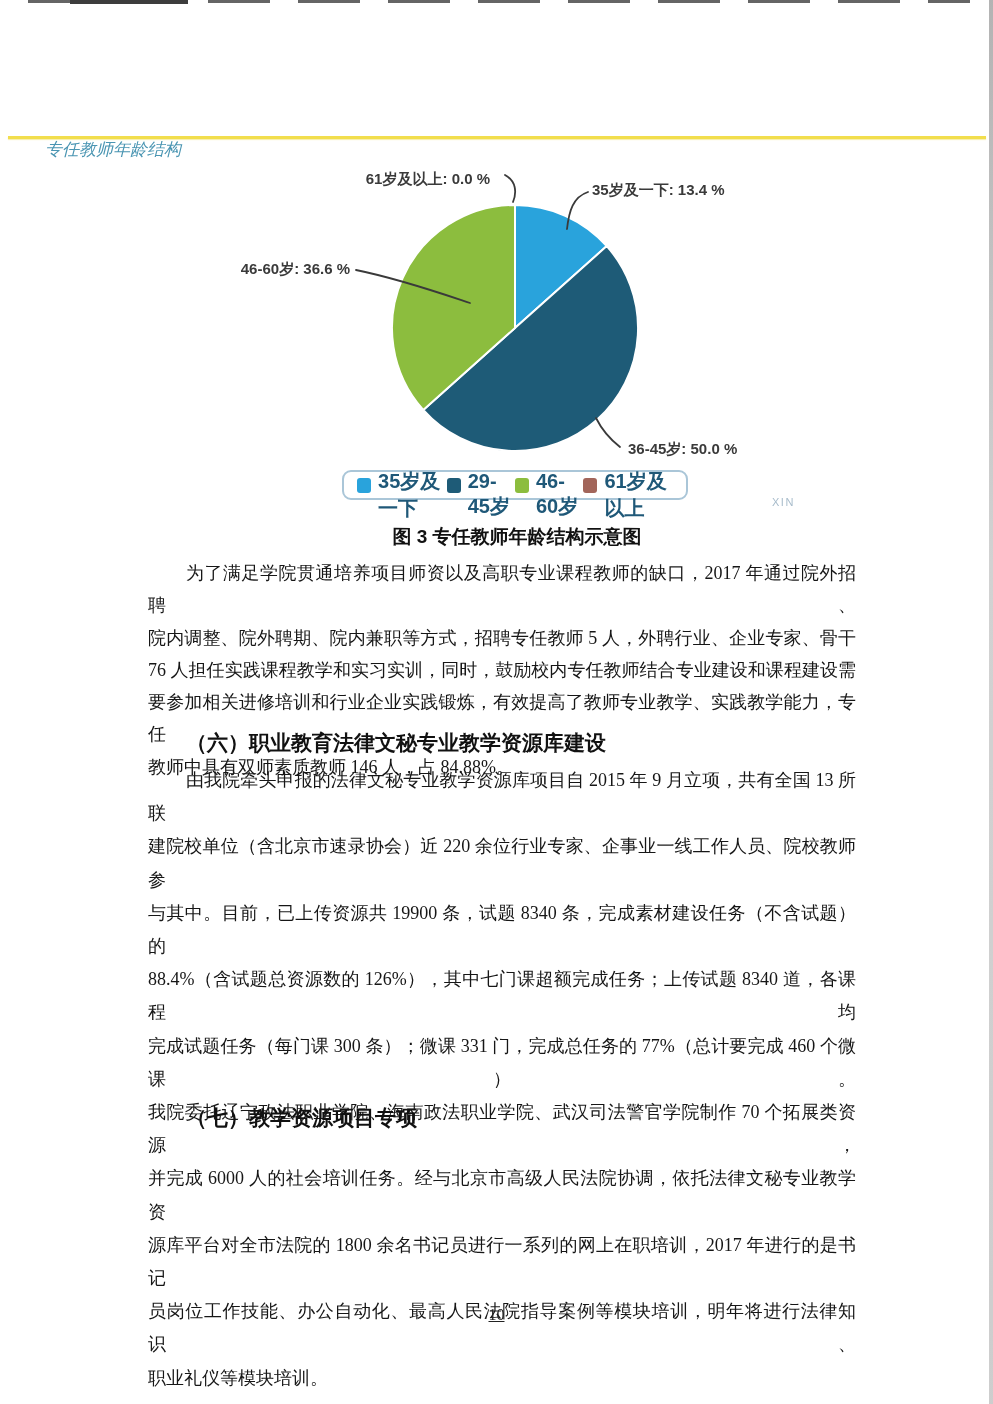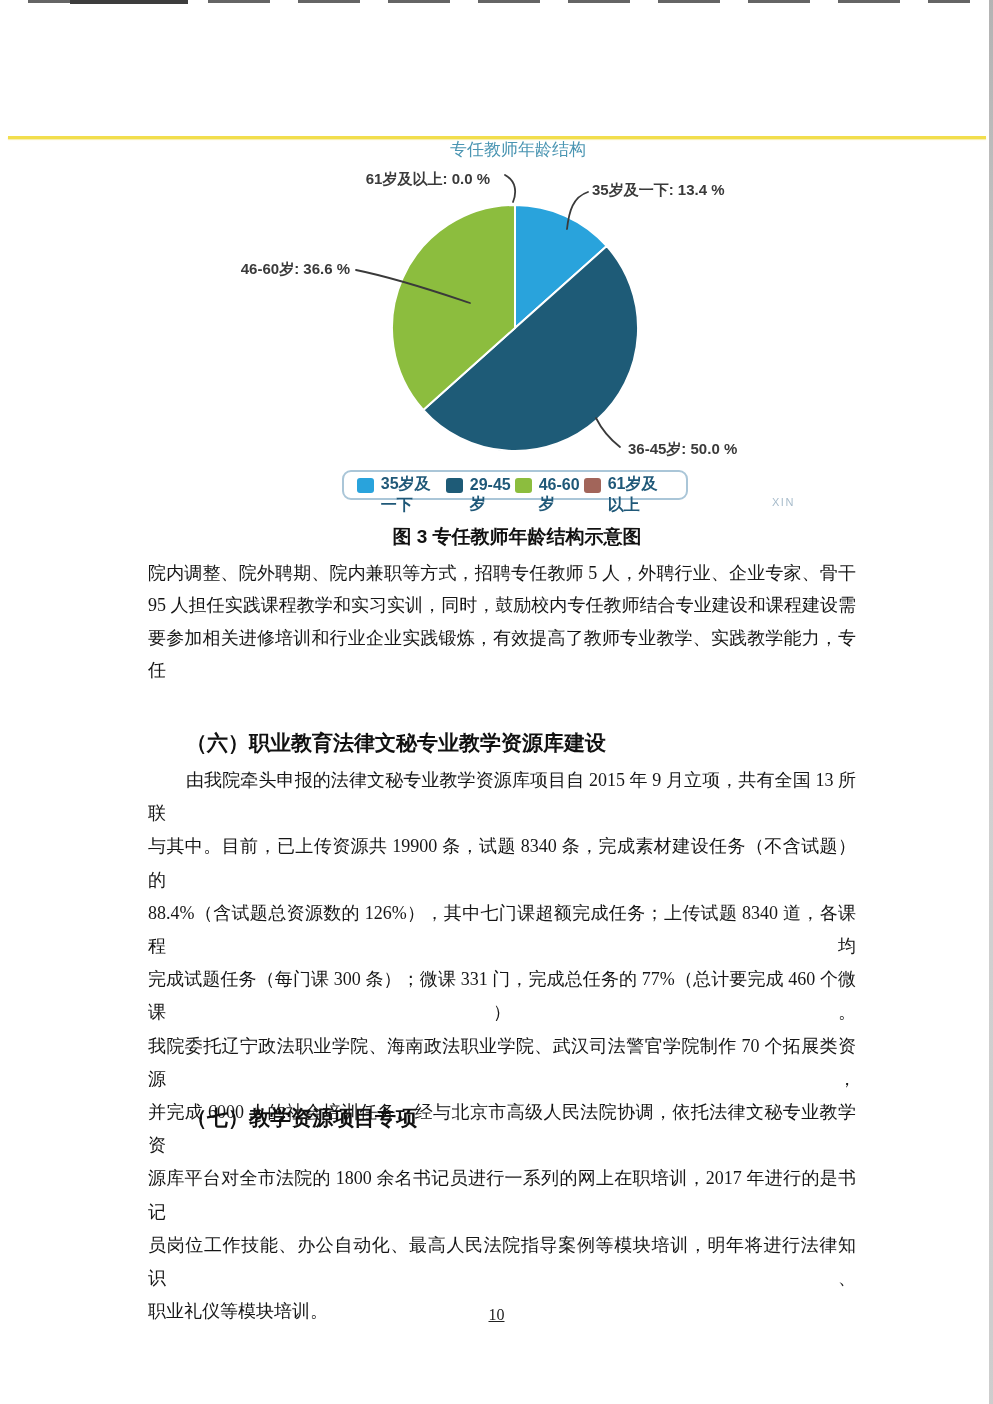--- a/index.html
+++ b/index.html
@@ -10,39 +10,39 @@
   .artifact-top-dashes { position:absolute; top:0; left:28px; width:942px; height:3px;
       background:repeating-linear-gradient(90deg,#4a4a4a 0 62px, rgba(74,74,74,0) 62px 90px);
       opacity:.85; }
   .artifact-top-thick { position:absolute; top:0; left:70px; width:118px; height:4px; background:#3d3d3d; }
   .artifact-right-edge { position:absolute; top:0; right:0; width:4px; height:1404px;
       background:linear-gradient(180deg,#9a9a9a 0%,#c3c3c3 40%,#bdbdbd 100%); opacity:.75; }
 
   .yellow-line { position:absolute; top:136px; left:8px; width:978px; height:3px;
       background:#f2de4d; box-shadow:0 1px 1px rgba(242,222,77,.5); }
 
-  .chart-title { position:absolute; top:138px; left:45px; width:946px; text-align:center;
-      font-family:"Liberation Sans", sans-serif; font-size:17px; color:#4a95b2; }
+  .chart-title { position:absolute; top:138px; left:45px; width:946px; 
+      font-family:"Liberation Sans", sans-serif; font-size:17px; color:#4a95b2;font-style:italic; }
 
   svg.chart-svg { position:absolute; left:0; top:0; }
 
   .callout { position:absolute; font-family:"Liberation Sans", sans-serif; font-size:15px;
       font-weight:700; color:#3a3a3a; white-space:nowrap; }
   #co-61 { top:170px; right:503px; }
   #co-35 { top:181px; left:592px; }
   #co-46 { top:260px; right:643px; }
   #co-36 { top:440px; left:628px; }
 
   .legend { position:absolute; left:342px; top:470px; width:346px; height:30px;
       border:2px solid #aac6d8; border-radius:9px; background:#fff;
       display:flex; align-items:center; justify-content:space-between; padding:0 13px;
       box-sizing:border-box; font-family:"Liberation Sans", sans-serif; }
   .legend-item { display:flex; align-items:center; gap:7px; }
   .swatch { width:21px; height:15px; border-radius:3px; }
-  .legend-label { font-size:16px; font-weight:700; color:#1f5878;margin-top:20px; }
+  .legend-label { font-size:20px; font-weight:700; color:#1f5878;margin-top:20px; }
 
   .watermark { position:absolute; left:772px; top:496px; font-family:"Liberation Sans", sans-serif;
       font-size:11px; color:#a8bccb; letter-spacing:1.5px; }
 
   .figure-caption { position:absolute; top:524px; left:40px; width:954px; text-align:center;
       font-family:"Liberation Sans", sans-serif; font-size:19px; font-weight:700; color:#111; }
 
   .para { position:absolute; left:148px; width:708px; font-size:18px; color:#161616; }
   #para1 { top:557px; line-height:32.3px; }
   #para2 { top:764px; line-height:33.2px; }
@@ -108,29 +108,32 @@
       <span class="swatch" style="background: rgb(162, 101, 90);"></span>
       <span class="legend-label">61岁及以上</span>
     </span>
   </div>
 
   <div class="watermark">XIN</div>
 
   <div class="figure-caption">图 3 专任教师年龄结构示意图</div>
 
   <div class="para" id="para1">
+      <div class="line j ind">为了满足学院贯通培养项目师资以及高职专业课程教师的缺口，2017 年通过院外招聘、</div>
       <div class="line j">院内调整、院外聘期、院内兼职等方式，招聘专任教师 5 人，外聘行业、企业专家、骨干</div>
-      <div class="line j">95 人担任实践课程教学和实习实训，同时，鼓励校内专任教师结合专业建设和课程建设需</div>
+      <div class="line j">76 人担任实践课程教学和实习实训，同时，鼓励校内专任教师结合专业建设和课程建设需</div>
       <div class="line j">要参加相关进修培训和行业企业实践锻炼，有效提高了教师专业教学、实践教学能力，专任</div>
+      <div class="line">教师中具有双师素质教师 146 人，占 84.88%。</div>
     </div>
 
   <div class="heading" id="heading6">（六）职业教育法律文秘专业教学资源库建设</div>
 
   <div class="para" id="para2">
       <div class="line j ind">由我院牵头申报的法律文秘专业教学资源库项目自 2015 年 9 月立项，共有全国 13 所联</div>
+      <div class="line j">建院校单位（含北京市速录协会）近 220 余位行业专家、企事业一线工作人员、院校教师参</div>
       <div class="line j">与其中。目前，已上传资源共 19900 条，试题 8340 条，完成素材建设任务（不含试题）的</div>
       <div class="line j">88.4%（含试题总资源数的 126%），其中七门课超额完成任务；上传试题 8340 道，各课程均</div>
       <div class="line j">完成试题任务（每门课 300 条）；微课 331 门，完成总任务的 77%（总计要完成 460 个微课）。</div>
       <div class="line j">我院委托辽宁政法职业学院、海南政法职业学院、武汉司法警官学院制作 70 个拓展类资源，</div>
       <div class="line j">并完成 6000 人的社会培训任务。经与北京市高级人民法院协调，依托法律文秘专业教学资</div>
       <div class="line j">源库平台对全市法院的 1800 余名书记员进行一系列的网上在职培训，2017 年进行的是书记</div>
       <div class="line j">员岗位工作技能、办公自动化、最高人民法院指导案例等模块培训，明年将进行法律知识、</div>
       <div class="line">职业礼仪等模块培训。</div>
     </div>
 

